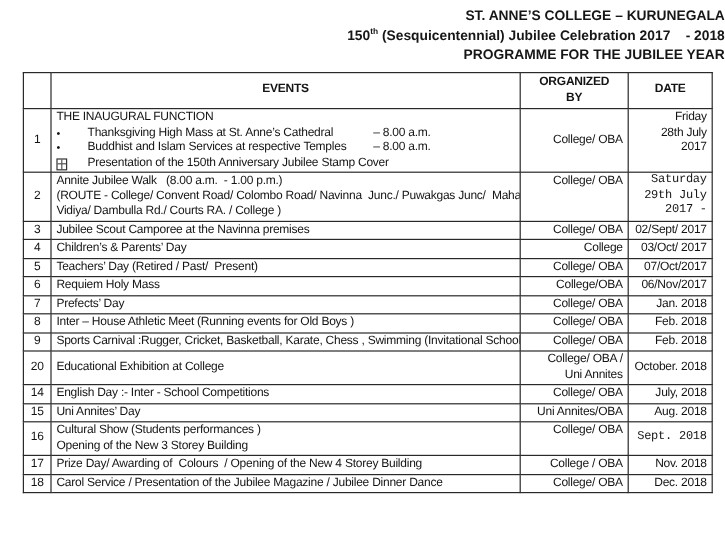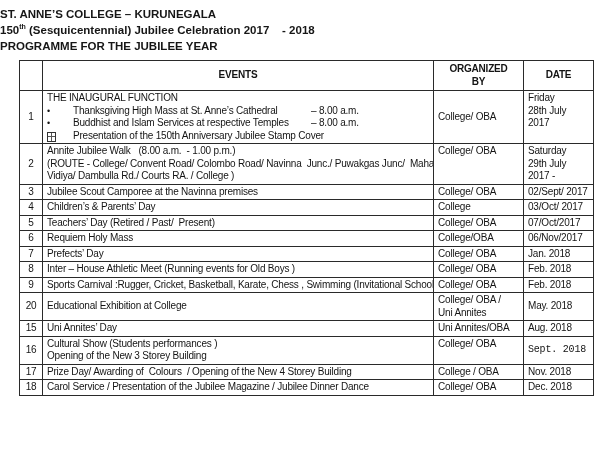--- a/index.html
+++ b/index.html
@@ -3,21 +3,21 @@
 <meta charset="utf-8">
 <style>
   html,body{margin:0;padding:0;background:#ffffff;}
   body{
     width:604px;height:453px;overflow:hidden;
     font-family:"Liberation Sans","DejaVu Sans",sans-serif;
     color:#141414;
     -webkit-font-smoothing:antialiased;
   }
   .page{padding:6px 0 0 0;}
-  .title-block{text-align:left;line-height:16px;margin-bottom:6px;}
+  .title-block{text-align:right;line-height:16px;margin-bottom:6px;}
   .title-line{font-size:11.5px;font-weight:bold;letter-spacing:0px;color:#161616;}
   .title-line sup{font-size:7px;vertical-align:super;line-height:0;}
   table.prog{
     border-collapse:collapse;
     margin-left:19px;
     width:574px;
     table-layout:fixed;
   }
   table.prog td,table.prog th{
     border:1px solid #2a2a2a;
@@ -40,21 +40,21 @@
   .ev-bullet-line{display:grid;grid-template-columns:26px 238px 1fr;white-space:nowrap;}
   .bullet-dot{font-size:9px;}
   .bullet-box{
     display:inline-block;width:7px;height:8px;
     border:1px solid #333;
     background:
       linear-gradient(#555,#555) 50% 0/1px 100% no-repeat,
       linear-gradient(#555,#555) 0 50%/100% 1px no-repeat;
     margin-top:2px;
   }
-  td.org,td.date{letter-spacing:-0.2px;}
+  td.org,td.date{letter-spacing:-0.2px;text-align:right;}
   .r1{height:52px;}
   .r2{height:40px;}
   .r-2l{height:27px;}
   .r-1l{height:14px;}
 </style>
 </head>
 <body>
 
 <div class="page">
 
@@ -114,21 +114,21 @@
         <tr class="r2">
           <td class="num">2</td>
           <td class="events">
             <div class="ev-line">Annite Jubilee Walk&nbsp;&nbsp; (8.00 a.m.&nbsp; - 1.00 p.m.)</div>
             <div class="ev-line"> (ROUTE - College/ Convent Road/ Colombo Road/ Navinna&nbsp; Junc./ Puwakgas Junc/&nbsp; Maha</div>
             <div class="ev-line">Vidiya/ Dambulla Rd./ Courts RA. / College )</div>
           </td>
           <td class="org" style="vertical-align: top;">
             <div>College/ OBA</div>
           </td>
-          <td class="date" style="vertical-align: middle;">
+          <td class="date" style="vertical-align: middle; font-family: Liberation Mono, monospace;">
             <div>Saturday</div>
             <div>29th July 2017 -</div>
           </td>
         </tr>
         <tr class="r-1l">
           <td class="num">3</td>
           <td class="events">
             <div class="ev-line">Jubilee Scout Camporee at the Navinna premises</div>
           </td>
           <td class="org">
@@ -213,21 +213,33 @@
         <tr class="r-2l">
           <td class="num">20</td>
           <td class="events">
             <div class="ev-line">Educational Exhibition at College</div>
           </td>
           <td class="org">
             <div>College/ OBA /</div>
             <div>Uni Annites</div>
           </td>
           <td class="date">
-            <div>May. 2018</div>
+            <div>October. 2018</div>
+          </td>
+        </tr>
+        <tr class="r-1l">
+          <td class="num">14</td>
+          <td class="events">
+            <div class="ev-line">English Day :- Inter - School Competitions</div>
+          </td>
+          <td class="org">
+            <div>College/ OBA</div>
+          </td>
+          <td class="date">
+            <div>July, 2018</div>
           </td>
         </tr>
         <tr class="r-1l">
           <td class="num">15</td>
           <td class="events">
             <div class="ev-line">Uni Annites’ Day</div>
           </td>
           <td class="org">
             <div>Uni Annites/OBA</div>
           </td>

